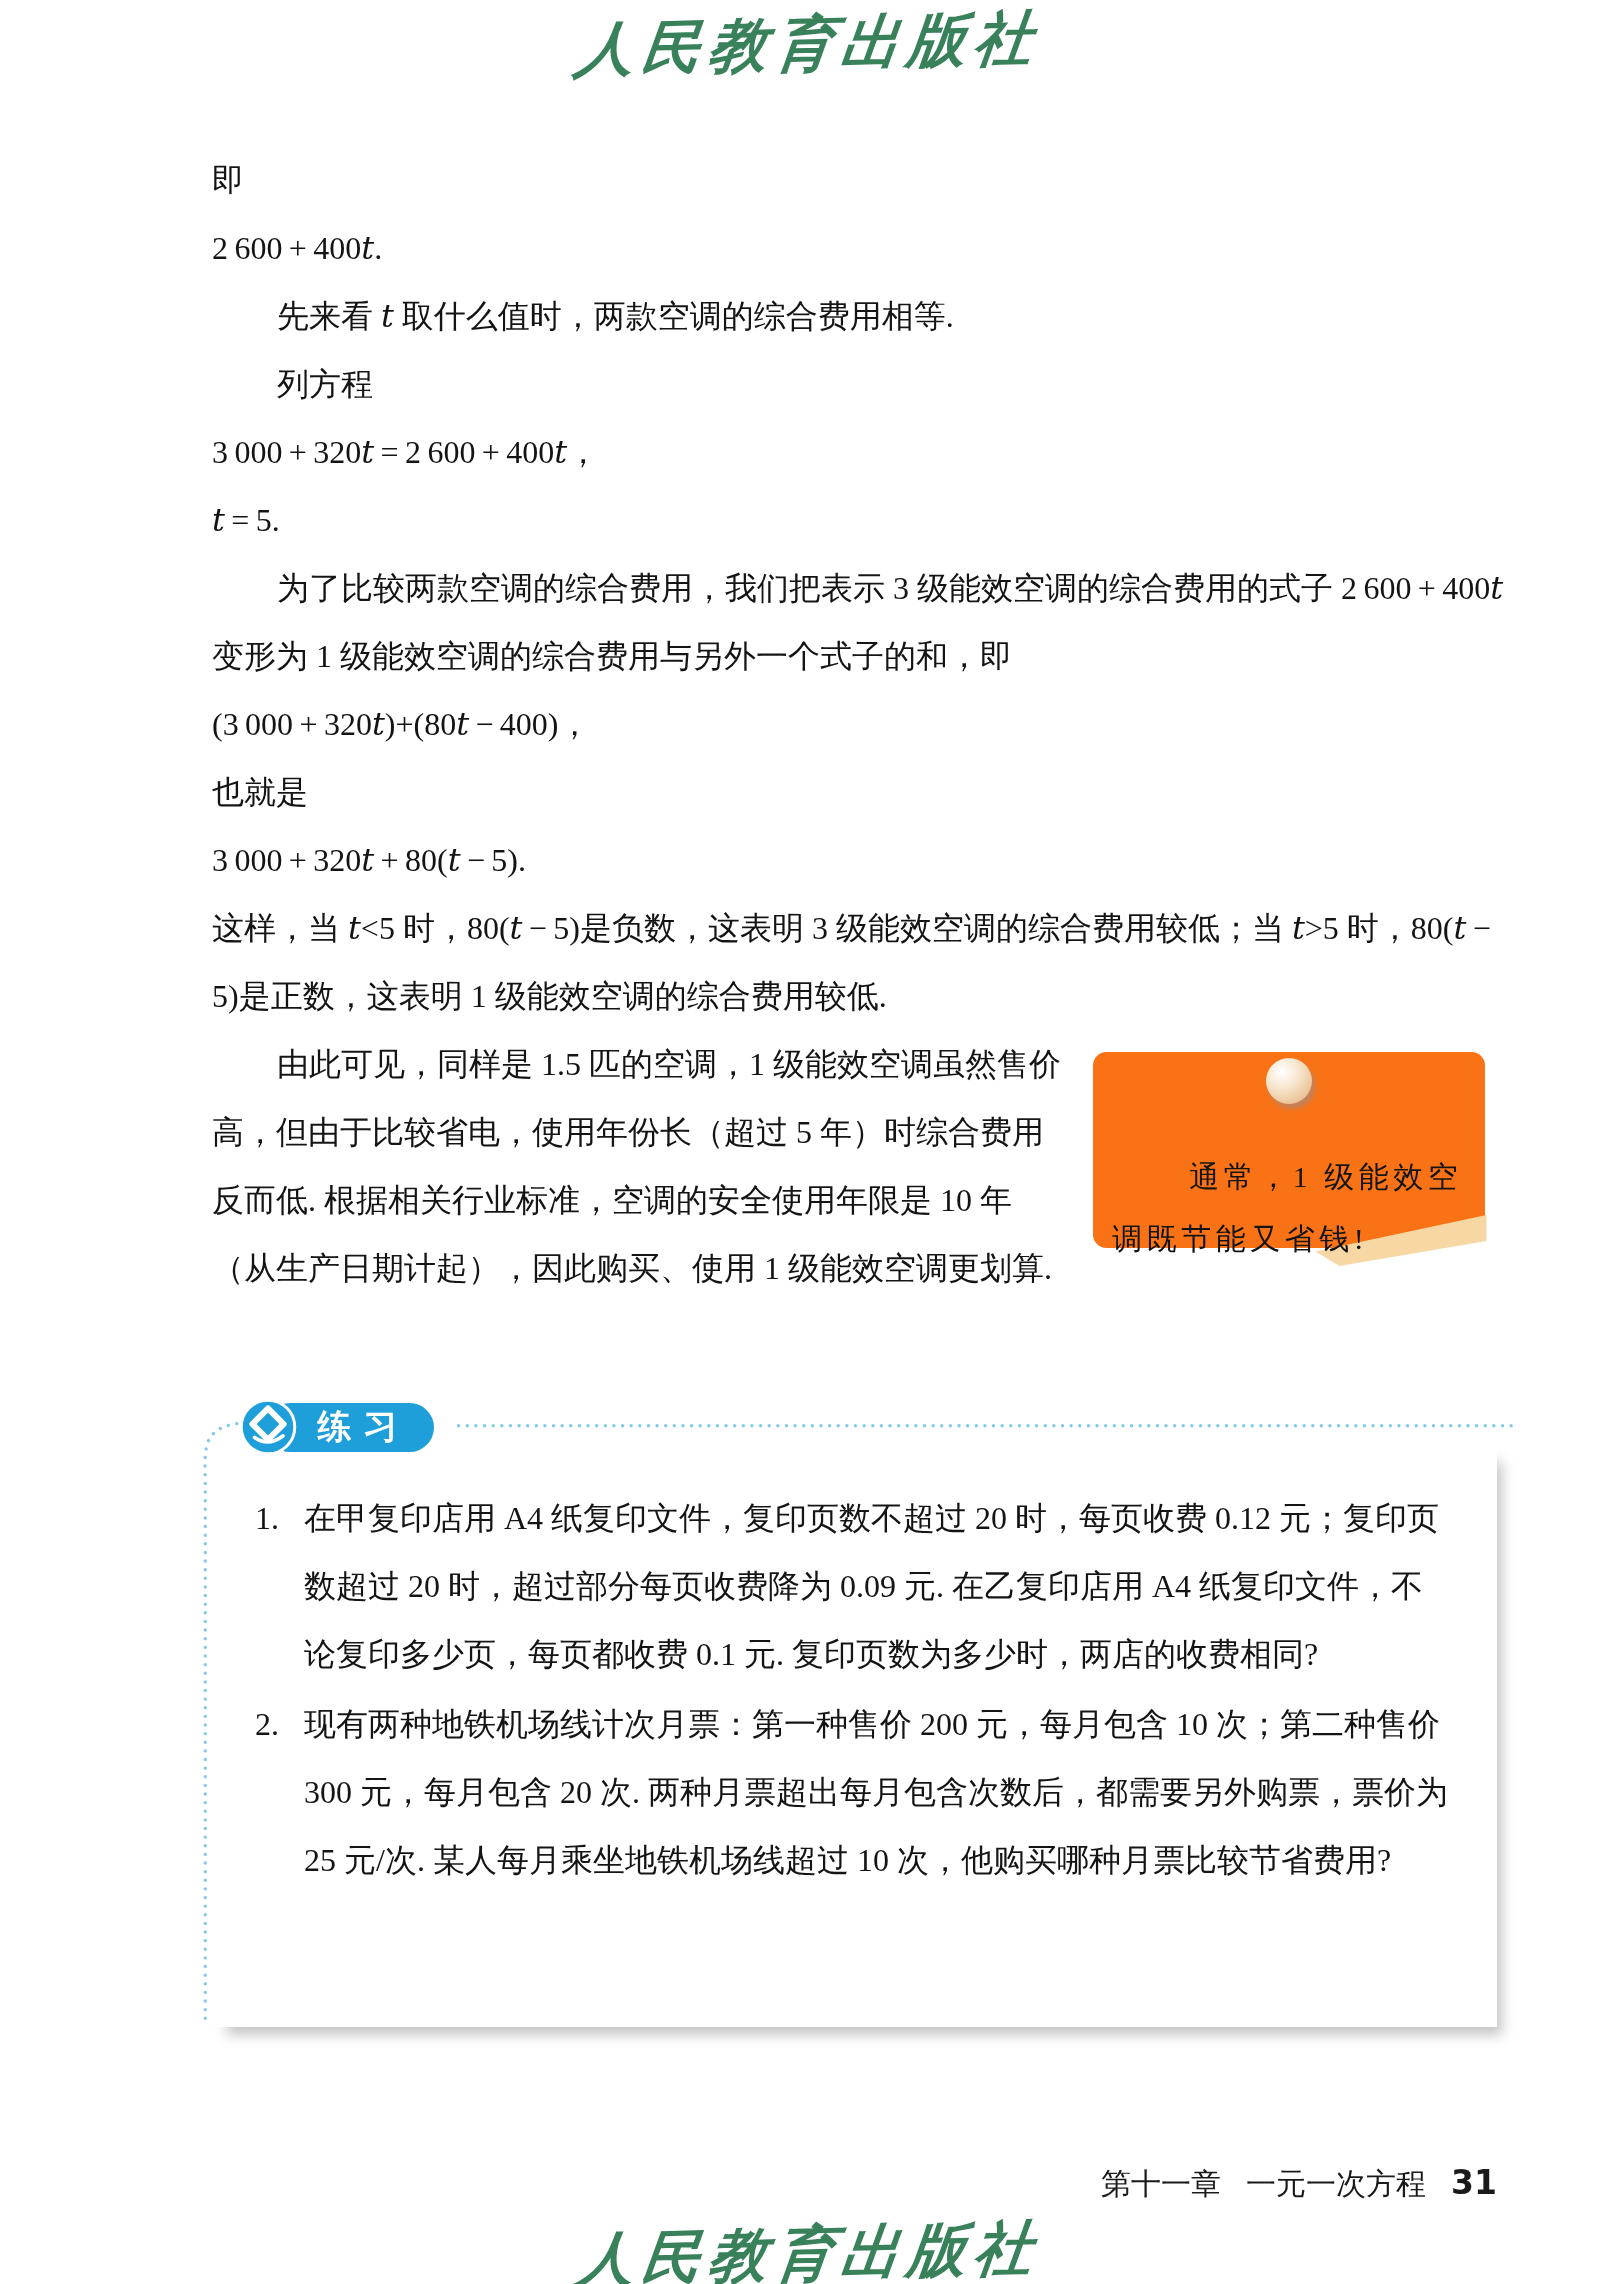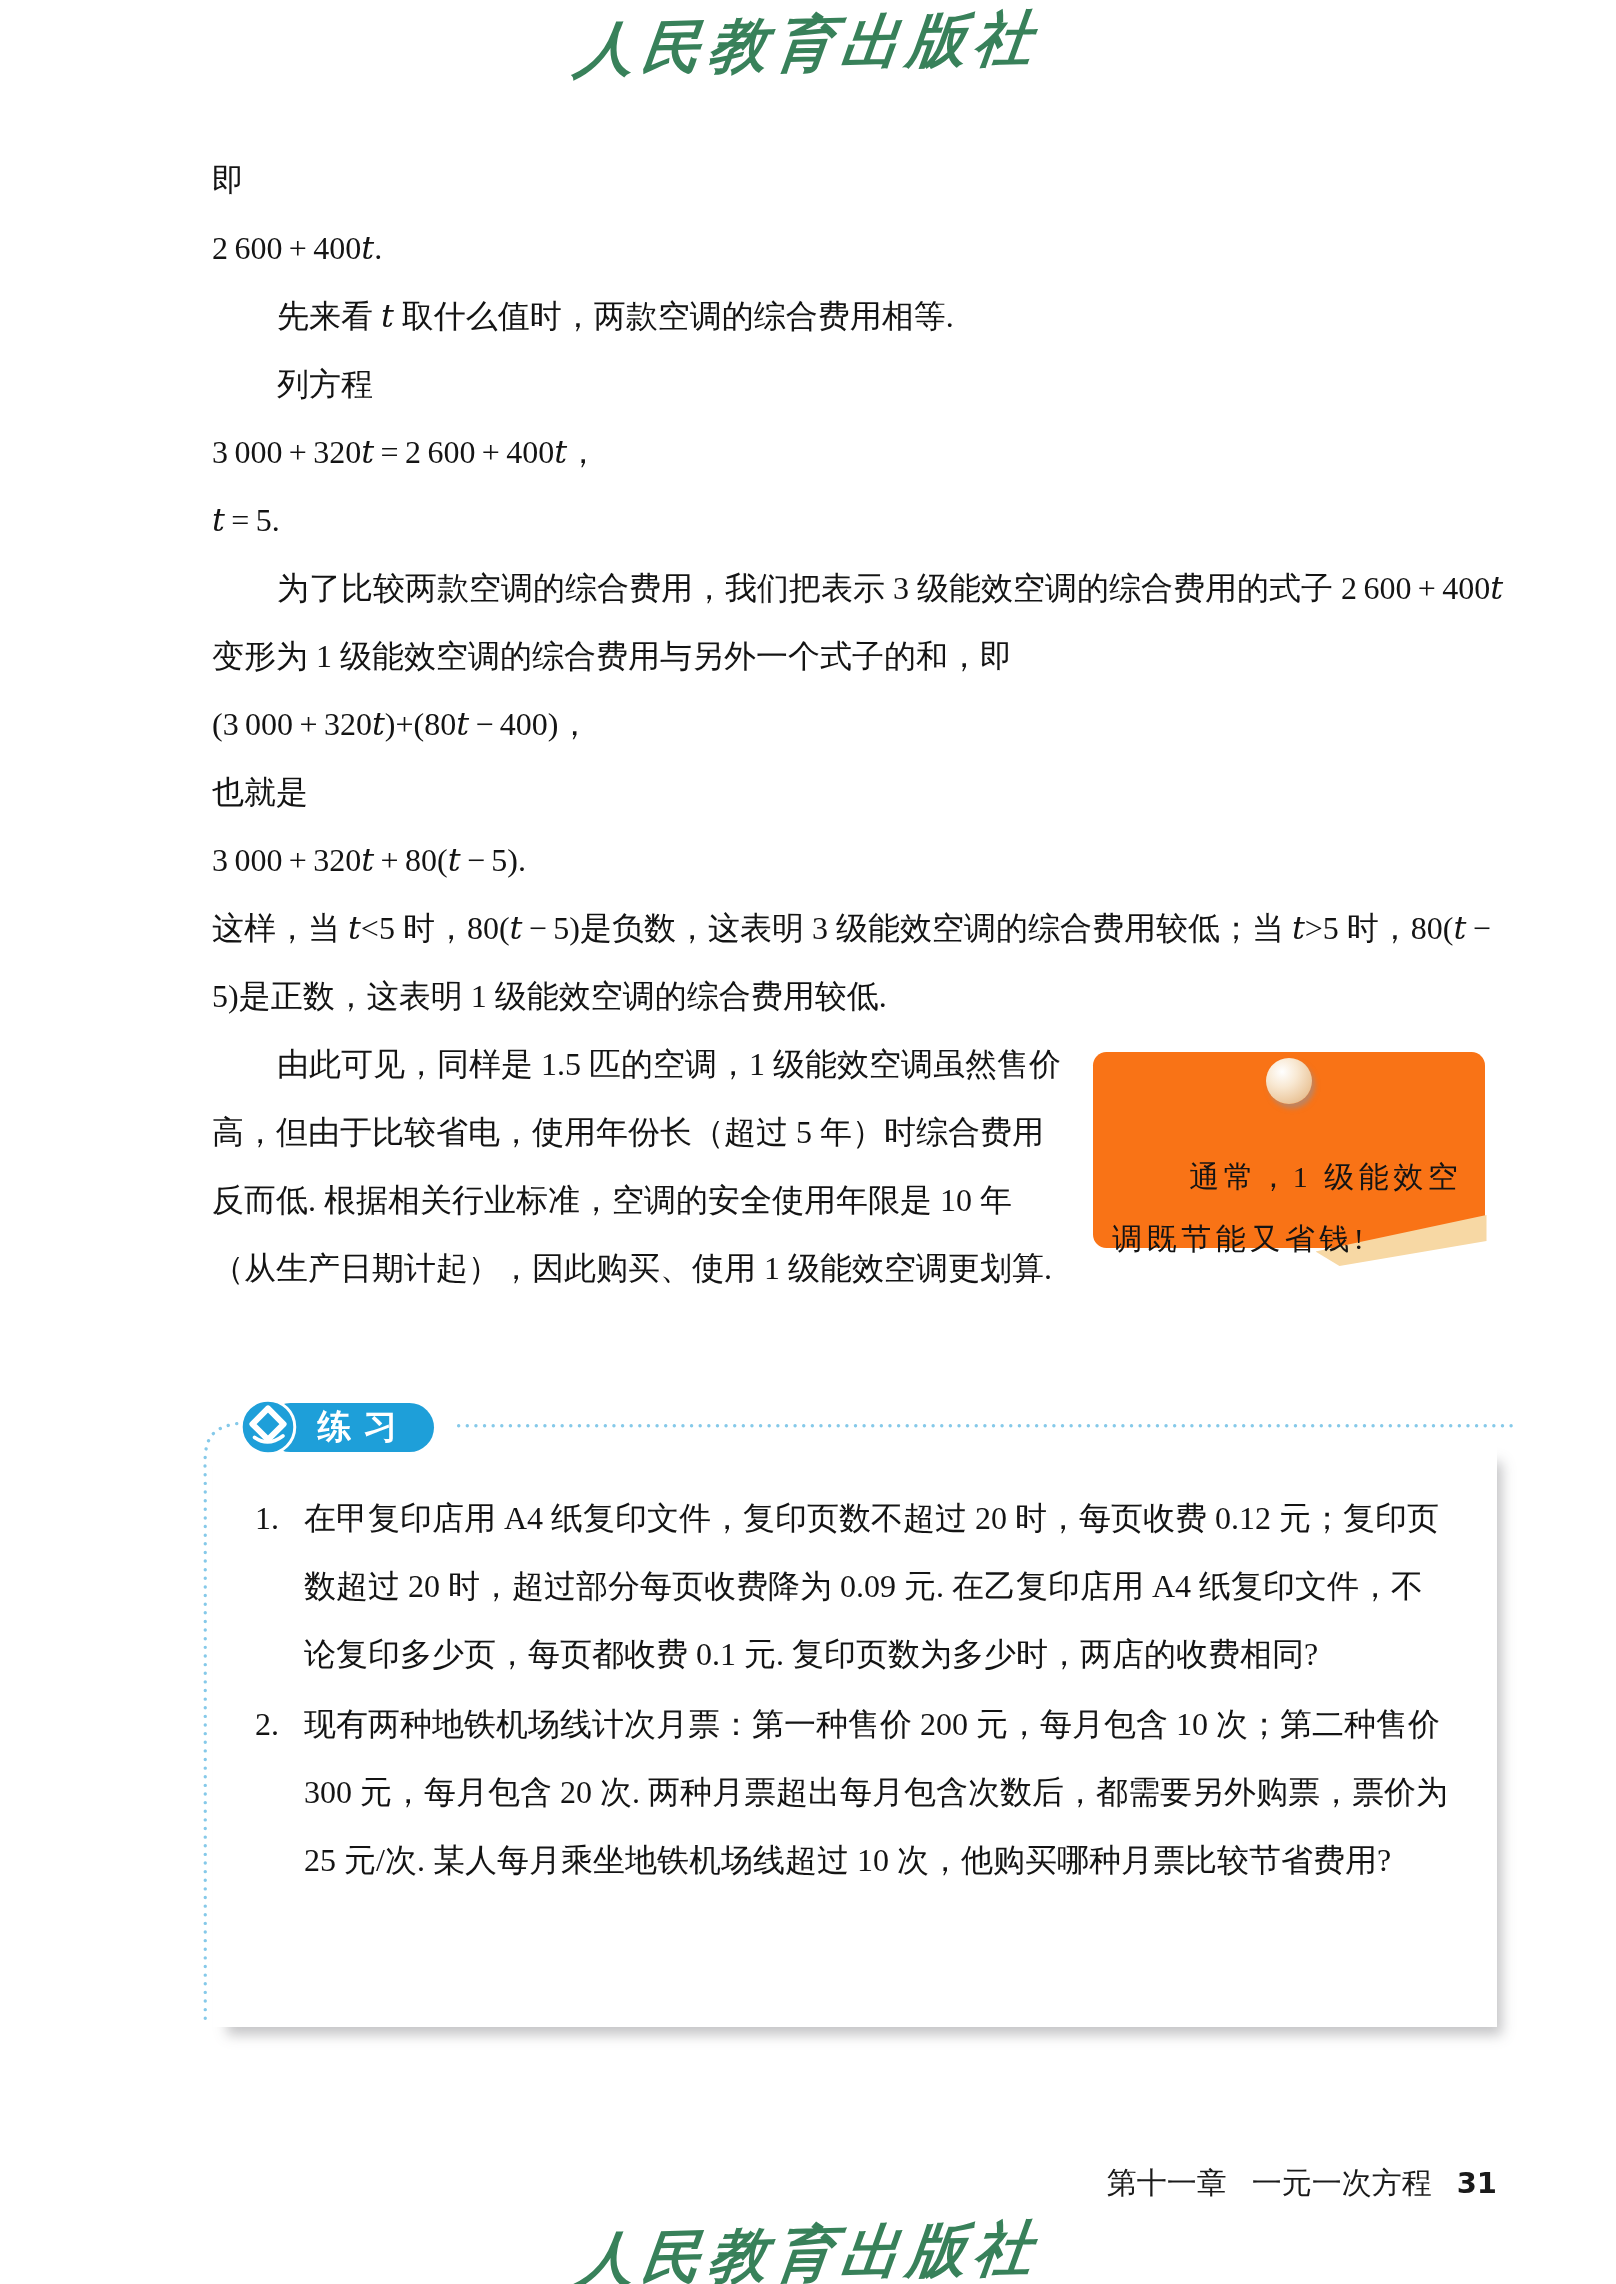--- a/index.html
+++ b/index.html
@@ -81,21 +81,21 @@
   .pencil-badge{position:absolute;left:0;top:0;}
 
   
   .footer{
     position:absolute;right:119px;top:2163px;
     display:flex;align-items:baseline;gap:25px;
     font-size:30px;color:#1a1a1a;
   }
   .footer .pagenum{
     font-family:"DejaVu Sans","Liberation Sans",sans-serif;
-    font-weight:bold;font-size:29px;
+    font-weight:bold;font-size:33px;
   }
 </style>
 </head>
 <body>
 
 <div class="page">
 
   <div class="watermark top">人民教育出版社</div>
 
   <div class="col">

